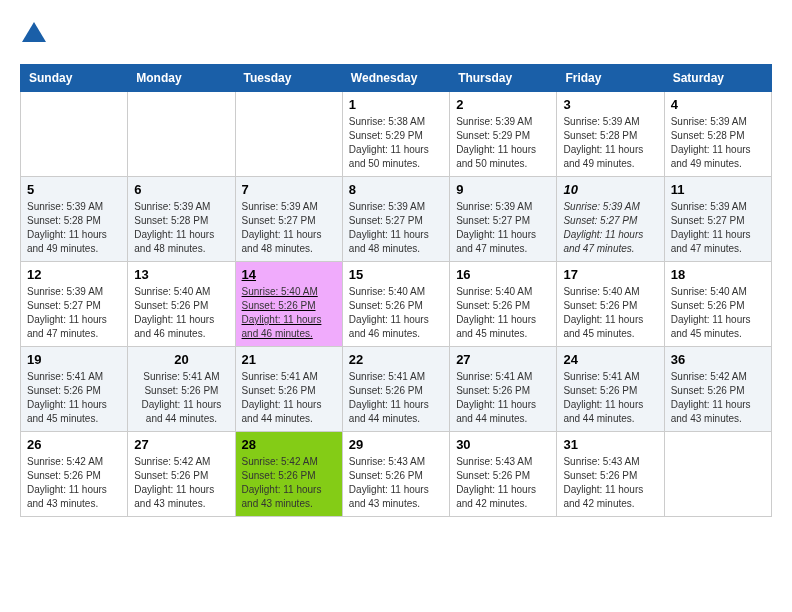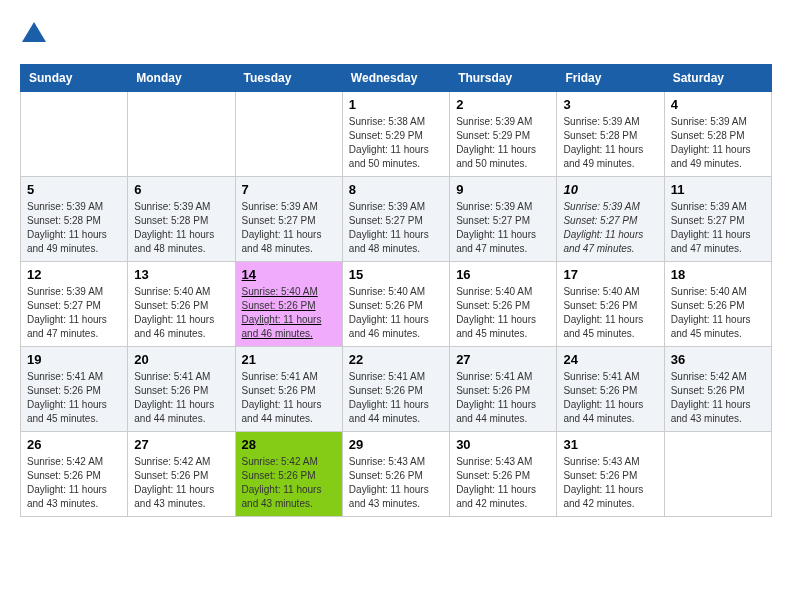--- a/index.html
+++ b/index.html
@@ -260,21 +260,21 @@
         </td>
       </tr>
       <tr>
         <td style="background: rgb(240, 244, 248);">
           <div class="day-number">19</div>
           <div class="day-info" style="white-space: pre-line;">Sunrise: 5:41 AM
 Sunset: 5:26 PM
 Daylight: 11 hours
 and 45 minutes.</div>
         </td>
-        <td style="background: rgb(240, 244, 248);">
+        <td style="background: rgb(240, 244, 248); text-align: center;">
           <div class="day-number">20</div>
           <div class="day-info" style="white-space: pre-line;">Sunrise: 5:41 AM
 Sunset: 5:26 PM
 Daylight: 11 hours
 and 44 minutes.</div>
         </td>
         <td style="background: rgb(240, 244, 248);">
           <div class="day-number">21</div>
           <div class="day-info" style="white-space: pre-line;">Sunrise: 5:41 AM
 Sunset: 5:26 PM

